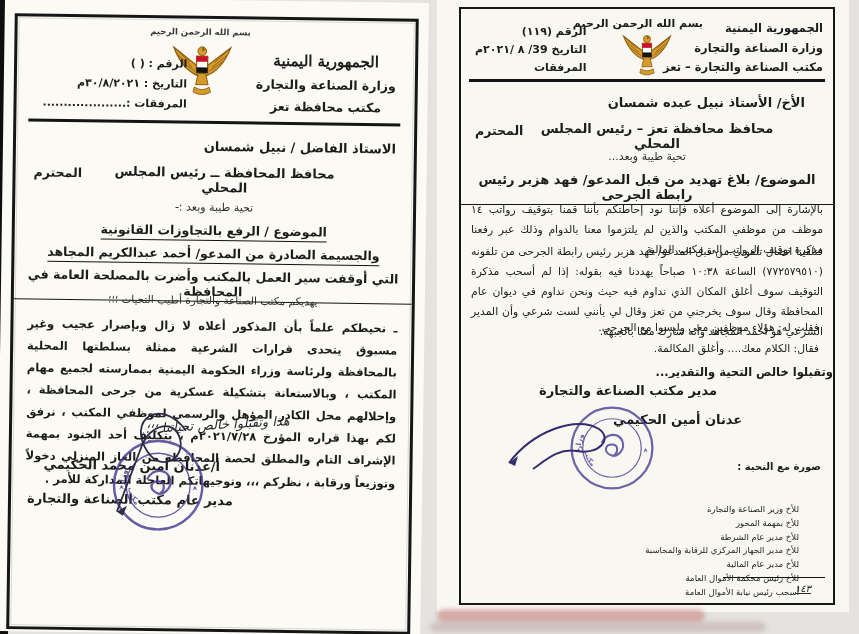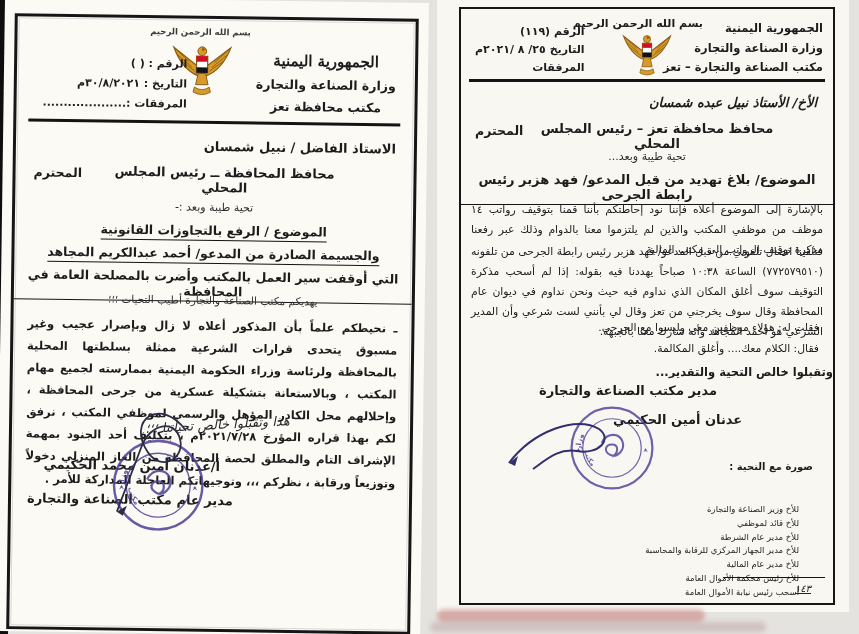--- a/index.html
+++ b/index.html
@@ -151,27 +151,27 @@
           <rect x="41" y="24" width="18" height="27" fill="#fff" stroke="#8a5d12" stroke-width="2"></rect>
           <rect x="41" y="24" width="18" height="9" fill="#ce1126"></rect>
           <rect x="41" y="42" width="18" height="9" fill="#141414"></rect>
           <path d="M44,52 L56,52 L60,70 L40,70 Z" fill="#d79a2b" stroke="#8a5d12" stroke-width="1.6"></path>
           <path d="M38,74 Q50,82 62,74 L64,82 Q50,90 36,82 Z" fill="#d79a2b" stroke="#8a5d12" stroke-width="1.4"></path>
         </svg>
       </div>
 
       <div class="hdr-left" style="left:14px;top:14px;font-size:11px;line-height:1.65;">
         <div>الرقم (١١٩)</div>
-        <div>التاريخ ٢٥/ ٨ /٢٠٢١م</div>
+        <div>التاريخ 39/ ٨ /٢٠٢١م</div>
         <div>المرفقات</div>
       </div>
 
       <div class="rule" style="left:8px;right:8px;top:70px;"></div>
 
-      <div class="abs bold" style="right:16px;top:86px;font-size:13px;font-style:italic;">الأخ/ الأستاذ نبيل عبده شمسان</div>
+      <div class="abs bold" style="right:28px;top:86px;font-size:13px;">الأخ/ الأستاذ نبيل عبده شمسان</div>
       <div class="abs bold center" style="right:50px;left:70px;top:112px;font-size:13px;">محافظ محافظة تعز – رئيس المجلس المحلي</div>
       <div class="abs bold" style="left:14px;top:114px;font-size:12.5px;">المحترم</div>
       <div class="abs center" style="right:0;left:0;top:141px;font-size:11px;color:#2c2c2c;">تحية طيبة وبعد...</div>
 
       <div class="abs center" style="right:0;left:0;top:163px;font-size:13px;">
         <span class="u-line bold">الموضوع/ بلاغ تهديد من قبل المدعو/ فهد هزبر رئيس رابطة الجرحى</span>
       </div>
 
       <div class="abs justify" style="right:10px;left:10px;top:191px;font-size:10.8px;line-height:1.85;">بالإشارة إلى الموضوع أعلاه فإننا نود إحاطتكم بأننا قمنا بتوقيف رواتب ١٤ موظف من موظفي المكتب والذين لم يلتزموا معنا بالدوام وذلك عبر رفعنا مذكرة توقيف الرواتب إلى مكتب المالية</div>
       <div class="abs justify" style="right:10px;left:10px;top:233px;font-size:10.8px;line-height:1.85;">فتلقينا اتصال تلفوني من قبل المدعو/ فهد هزبر رئيس رابطة الجرحى من تلفونه (٧٧٢٥٧٩٥١٠) الساعة ١٠:٣٨ صباحاً يهددنا فيه بقوله: إذا لم أسحب مذكرة التوقيف سوف أغلق المكان الذي نداوم فيه حيث ونحن نداوم في ديوان عام المحافظة وقال سوف يخرجني من تعز وقال لي بأنني لست شرعي وأن المدير الشرعي هو أحمد المجاهد وأنه شارك معنا بالجبهة.</div>
@@ -202,24 +202,24 @@
         </svg>
       </div>
 
       <div class="abs" style="left:42px;top:402px;">
         <svg width="120" height="70" viewBox="0 0 120 70">
           <path d="M6,52 C30,20 74,4 96,18 C110,28 96,44 74,40 C56,37 44,48 30,58" fill="none" stroke="#332e6e" stroke-width="2"></path>
           <path d="M6,52 l9,-7 -3,10 z" fill="#332e6e"></path>
         </svg>
       </div>
 
-      <div class="abs bold" style="right:20px;top:452px;font-size:10px;">صورة مع التحية :</div>
+      <div class="abs bold" style="right:12px;top:452px;font-size:10px;">صورة مع التحية :</div>
       <div class="abs" style="right:34px;top:470px;font-size:8.5px;line-height:1.62;color:#262626;margin-top:24px;">
         <span class="ccitem">للأخ وزير الصناعة والتجارة</span>
-        <span class="ccitem">للأخ قائد لموظفي</span>
+        <span class="ccitem">للأخ بمهمة المحور</span>
         <span class="ccitem">للأخ مدير عام الشرطة</span>
         <span class="ccitem">للأخ مدير الجهاز المركزي للرقابة والمحاسبة</span>
         <span class="ccitem">للأخ مدير عام المالية</span>
         <span class="ccitem">للأخ رئيس محكمة الأموال العامة</span>
         <span class="ccitem">أسحب رئيس نيابة الأموال العامة</span>
       </div>
 
       <div class="abs" style="right:8px;top:568px;width:102px;border-top:1.6px solid #141414;"></div>
       <div class="abs hand" style="right:22px;top:574px;font-size:10px;text-decoration:underline;">١٤٣</div>
 

